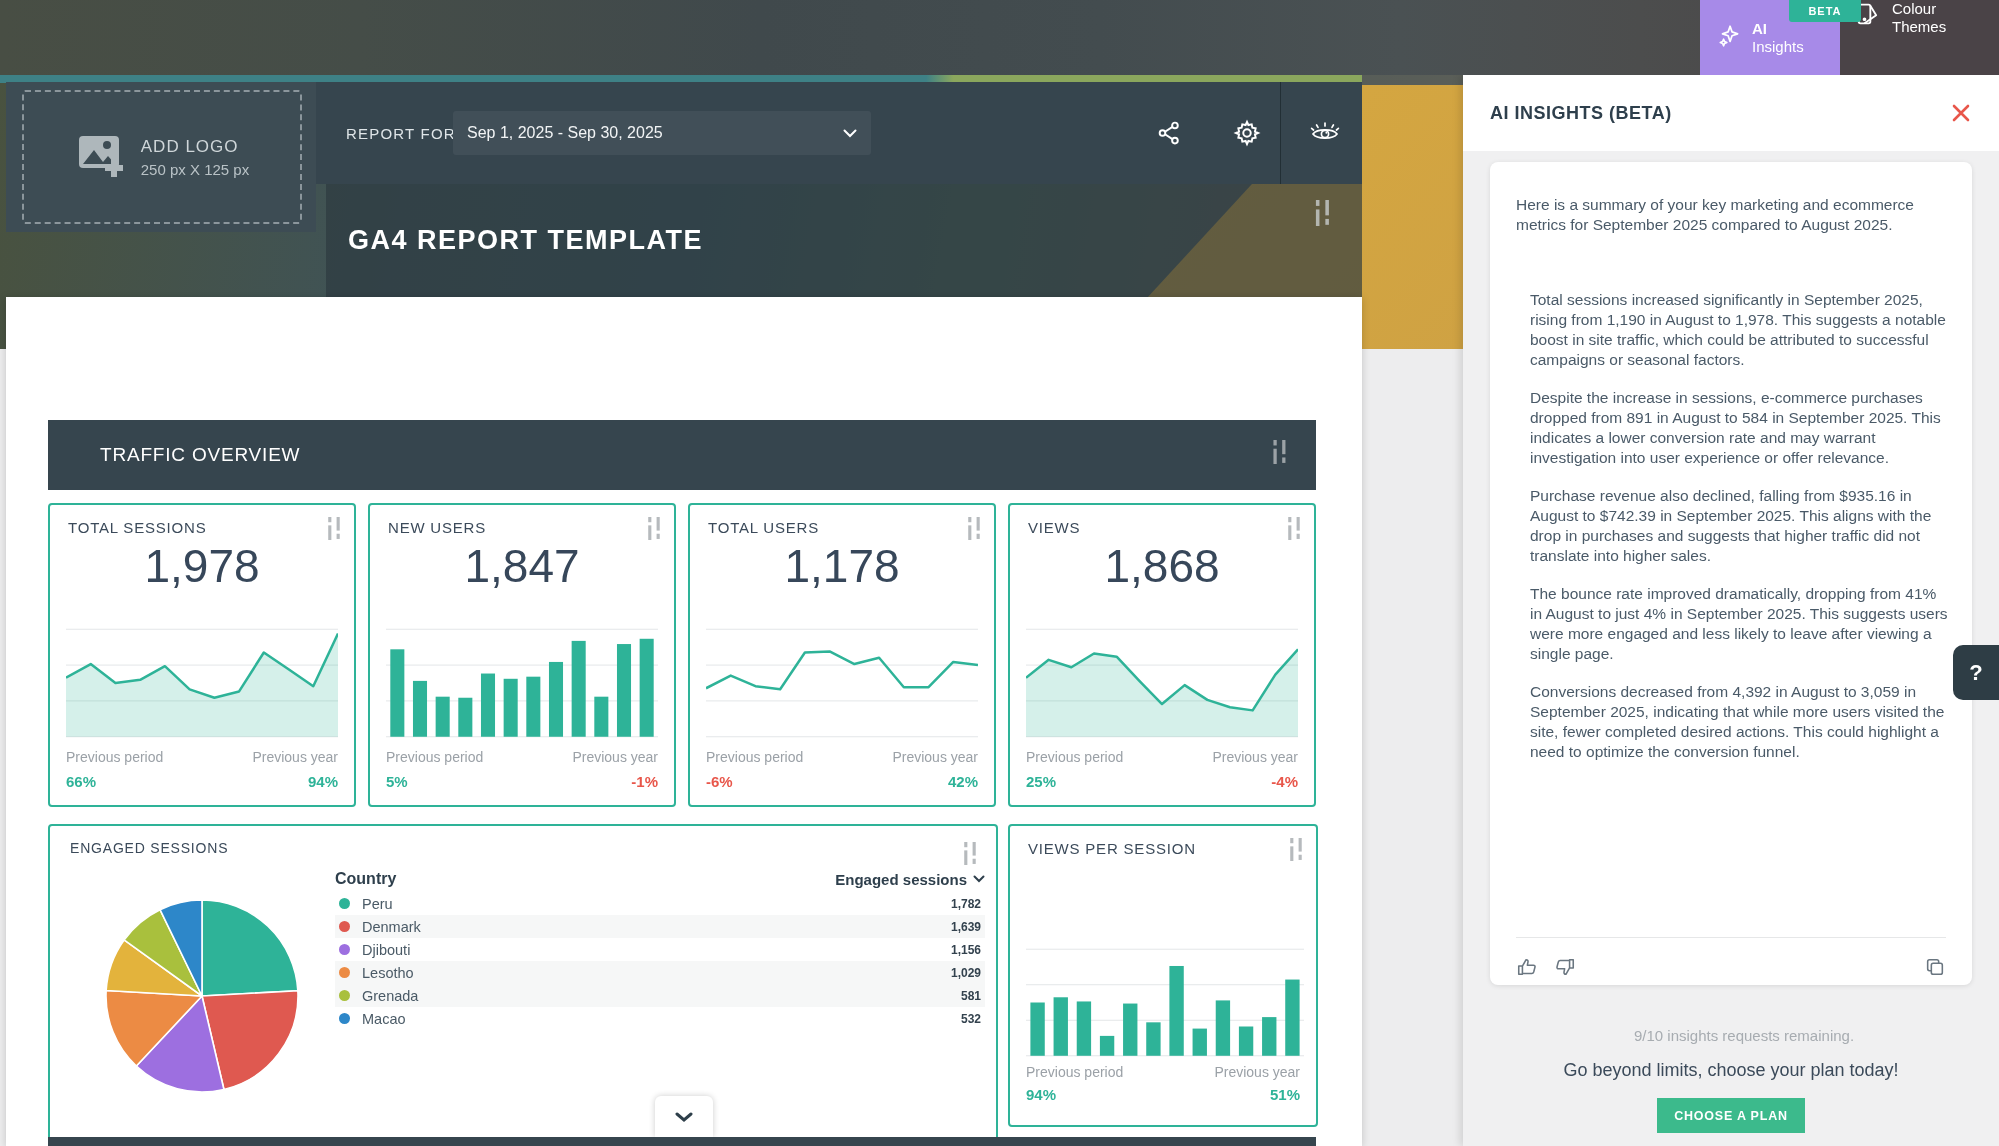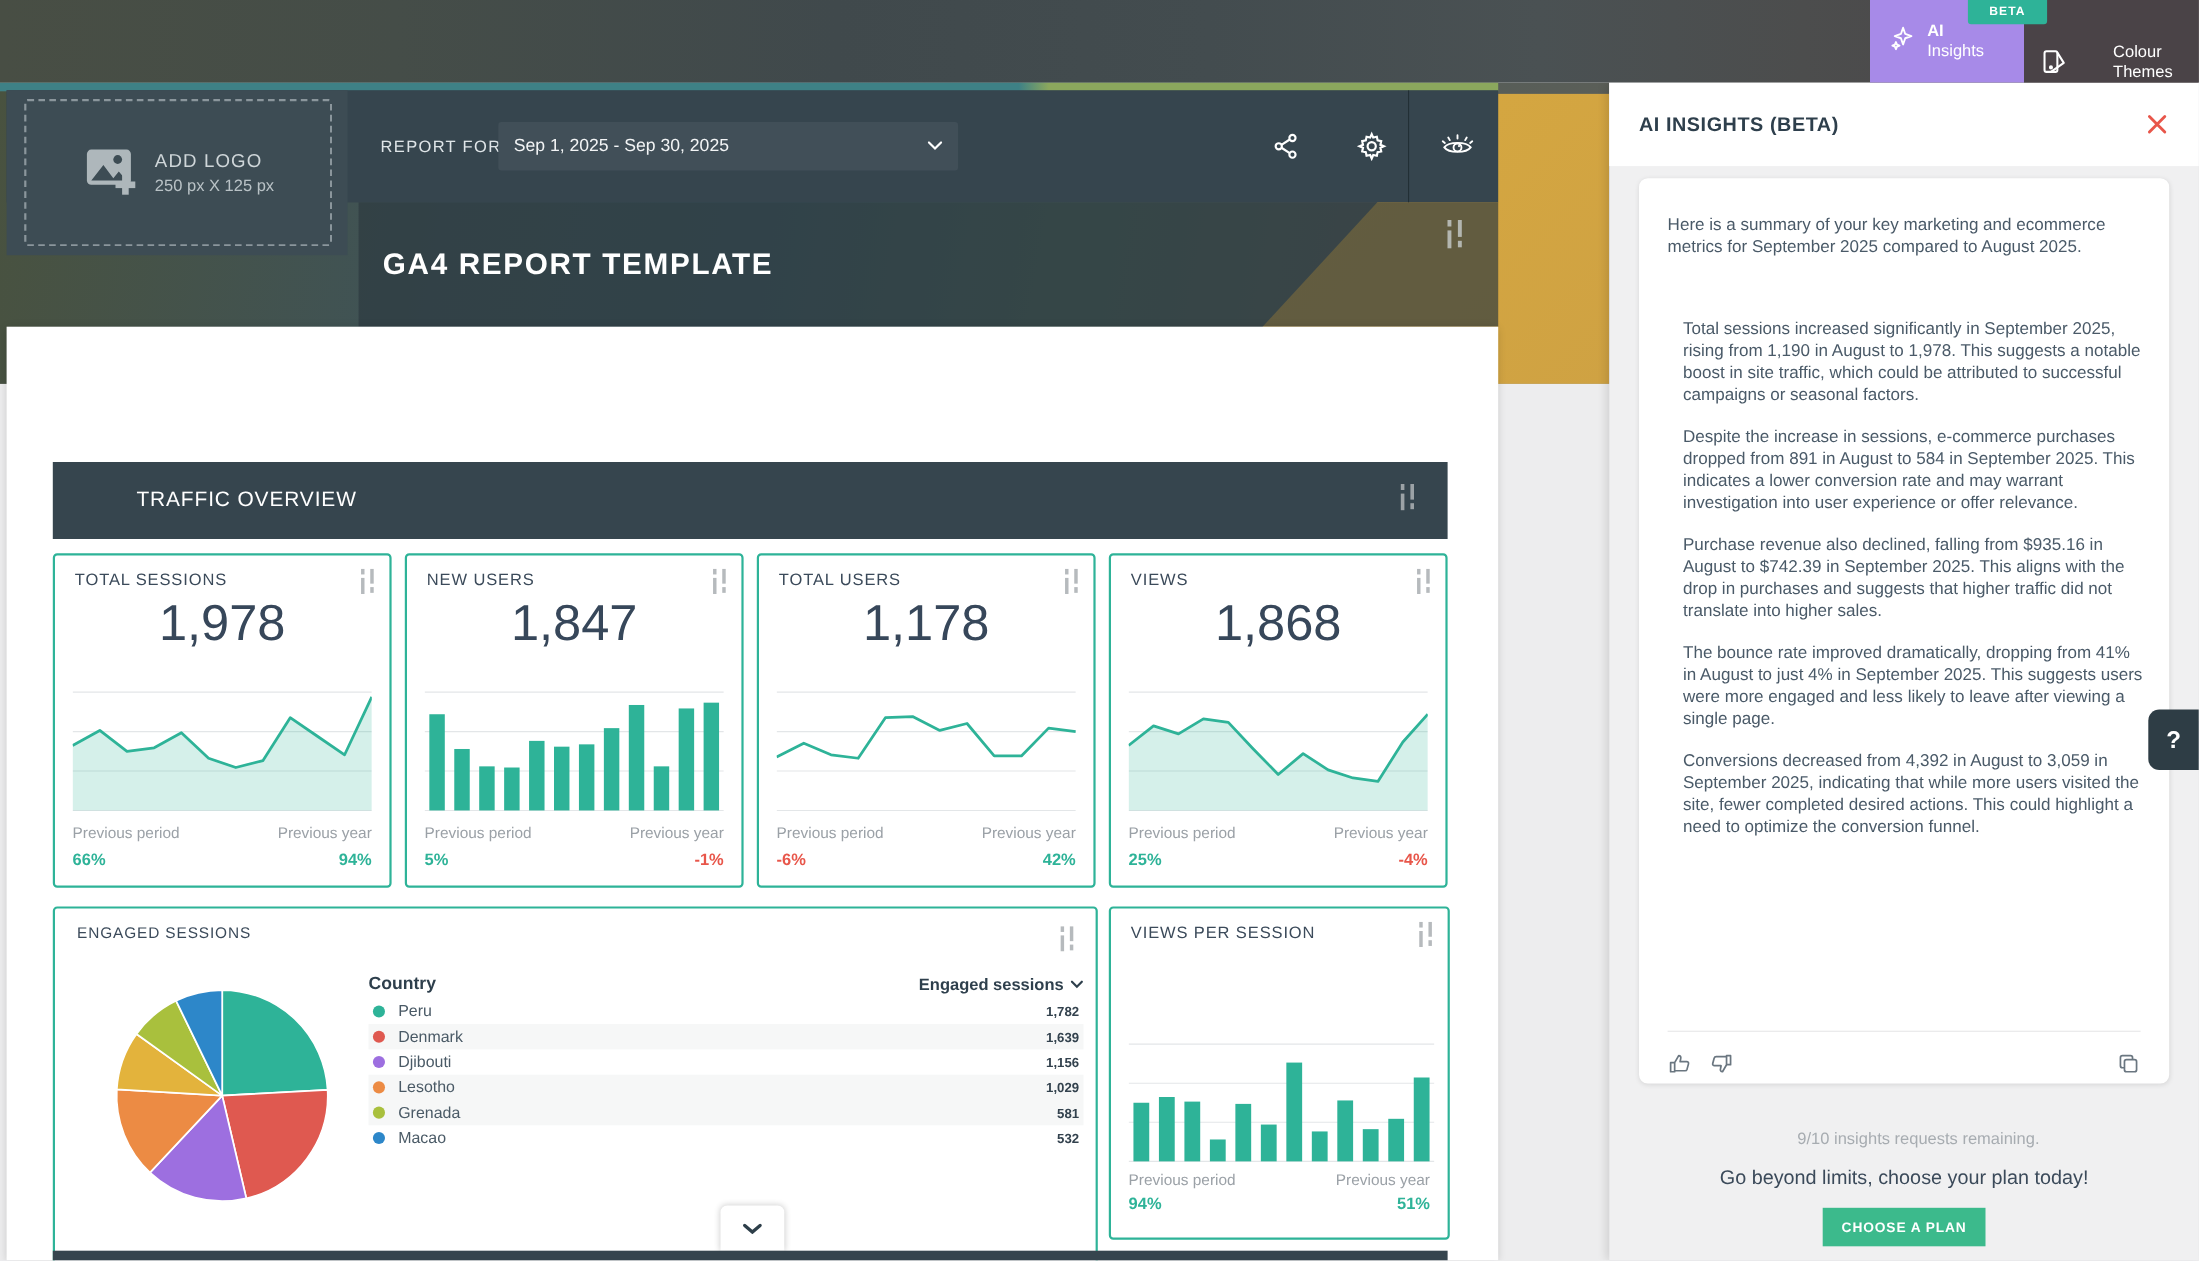--- a/index.html
+++ b/index.html
@@ -7,21 +7,21 @@
   body { font-family:"Liberation Sans", sans-serif; }
   #stage { position:relative; width:1999px; height:1146px; overflow:hidden; background:#ededee; }
   .abs { position:absolute; }
 
   
   .topbar { left:0; top:0; width:1999px; height:75px;
     background:linear-gradient(90deg,#484e44 0%,#454d48 18%,#40494c 38%,#434c4f 55%,#4a5153 70%,#4c4d4d 82%,#4a4447 100%); z-index:30; }
   .ai-btn { left:1700px; top:0; width:140px; height:75px; background:#a78ae8; display:flex; align-items:center; cursor:pointer; }
   .ai-btn .txt { margin-left:10px; color:#fff; font-size:15px; line-height:18px; }
   .ai-btn .txt b { font-weight:bold; }
-  .themes-btn { left:1840px; top:0; width:159px; height:75px; background:#4a4347; display:flex; align-items:flex-end; cursor:pointer;gap:29px; }
+  .themes-btn { left:1840px; top:0; width:159px; height:75px; background:#4a4347; display:flex; align-items:flex-start; cursor:pointer; }
   .themes-btn .txt { margin-left:10px; color:#fff; font-size:15px; line-height:18px; }
   .beta-badge { left:1789px; top:0; width:72px; height:22px; background:#2eb398; color:#fff; font-size:11px; font-weight:bold;
     letter-spacing:1px; display:flex; align-items:center; justify-content:center; border-radius:0 0 3px 3px; z-index:31; }
 
   
   .collage { left:0; top:75px; width:1463px; height:274px;
     background:linear-gradient(100deg,#49523f 0%,#3f5357 28%,#3c565e 48%,#486158 66%,#545c58 82%,#5c5f58 100%); }
   .accent-strip { left:0; top:75px; width:1362px; height:8px;
     background:linear-gradient(90deg,#3e8186 0%,#3e8186 68%,#8ba75d 70%,#8ba75d 100%); z-index:2; }
   .green-tri { left:1060px; top:180px; width:270px; height:169px; background:#6d9b54;
@@ -47,41 +47,41 @@
   .eye-tile { left:1274px; top:0; width:88px; height:102px; border-left:1px solid rgba(10,20,25,.45);
     display:flex; align-items:center; justify-content:center; cursor:pointer; z-index:6; }
   .title-band { left:326px; top:184px; width:1036px; height:113px; background:rgba(44,58,64,.68); z-index:4;
     display:flex; align-items:center; }
   .report-title { margin-left:22px; color:#fff; font-size:27px; font-weight:bold; letter-spacing:1.5px; }
   .title-band .mini-icon { position:absolute; right:30px; top:16px; opacity:.75; }
 
   
   .canvas { left:6px; top:297px; width:1356px; height:849px; background:#fff; box-shadow:0 1px 8px rgba(0,0,0,.18); z-index:5; }
   .section-bar { left:42px; top:123px; width:1268px; height:70px; background:#36454e; display:flex; align-items:center; }
-  .section-bar .t { margin-left:76px; color:#fff; font-size:19px; letter-spacing:.8px; }
+  .section-bar .t { margin-left:52px; color:#fff; font-size:19px; letter-spacing:.8px; }
   .section-bar .mini-icon { position:absolute; right:28px; top:20px; opacity:.8; }
 
   .kpi-card { top:206px; width:308px; height:304px; background:#fff; border:2px solid #2eb398; border-radius:4px; }
   .kpi-card .ct { position:absolute; left:18px; top:14px; font-size:15px; letter-spacing:.8px; color:#3b4a5a; }
   .kpi-card .mini-icon { position:absolute; right:12px; top:12px; }
   .kpi-card .val { position:absolute; left:0; top:34px; width:100%; text-align:center; font-size:46px; font-weight:500; color:#37475a; }
   .spark { position:absolute; left:16px; top:122px; width:272px; height:112px; }
   .pl-row { position:absolute; left:16px; right:16px; top:244px; display:flex; justify-content:space-between;
     font-size:14px; color:#9ba1a7; }
   .pct-row { position:absolute; left:16px; right:16px; top:268px; display:flex; justify-content:space-between;
     font-size:15px; font-weight:bold; }
   .pos { color:#2eb398; } .neg { color:#e8564a; }
 
   
   .eng-card { left:42px; top:527px; width:950px; height:340px; background:#fff; border:2px solid #2eb398; border-radius:4px; }
   .eng-card .ct { position:absolute; left:20px; top:14px; font-size:14px; letter-spacing:.8px; color:#3b4a5a; }
   .eng-card .mini-icon { position:absolute; right:18px; top:16px; }
   .pie-wrap { position:absolute; left:52px; top:70px; width:200px; height:200px; }
   .ctable { position:absolute; left:285px; top:40px; width:650px; }
-  .ctable .thead { display:flex; justify-content:space-between; align-items:center; height:26px;margin-top:16px; }
+  .ctable .thead { display:flex; justify-content:space-between; align-items:center; height:26px; }
   .ctable .thead .dh { font-size:16px; font-weight:bold; color:#2e3f4c; }
   .ctable .thead .mh { font-size:15px; font-weight:bold; color:#2e3f4c; display:flex; align-items:center; gap:6px; cursor:pointer; }
   .crow { display:flex; align-items:center; height:23px; padding:0 4px; }
   .crow.alt { background:#f6f7f7; }
   .crow .dot { width:11px; height:11px; border-radius:50%; margin-right:12px; flex:none; }
   .crow .cname { font-size:14.5px; color:#4a5a66; }
   .crow .cval { margin-left:auto; font-size:12px; font-weight:bold; color:#33424e; }
 
   
   .vps-card { left:1002px; top:527px; width:310px; height:303px; background:#fff; border:2px solid #2eb398; border-radius:4px; }

